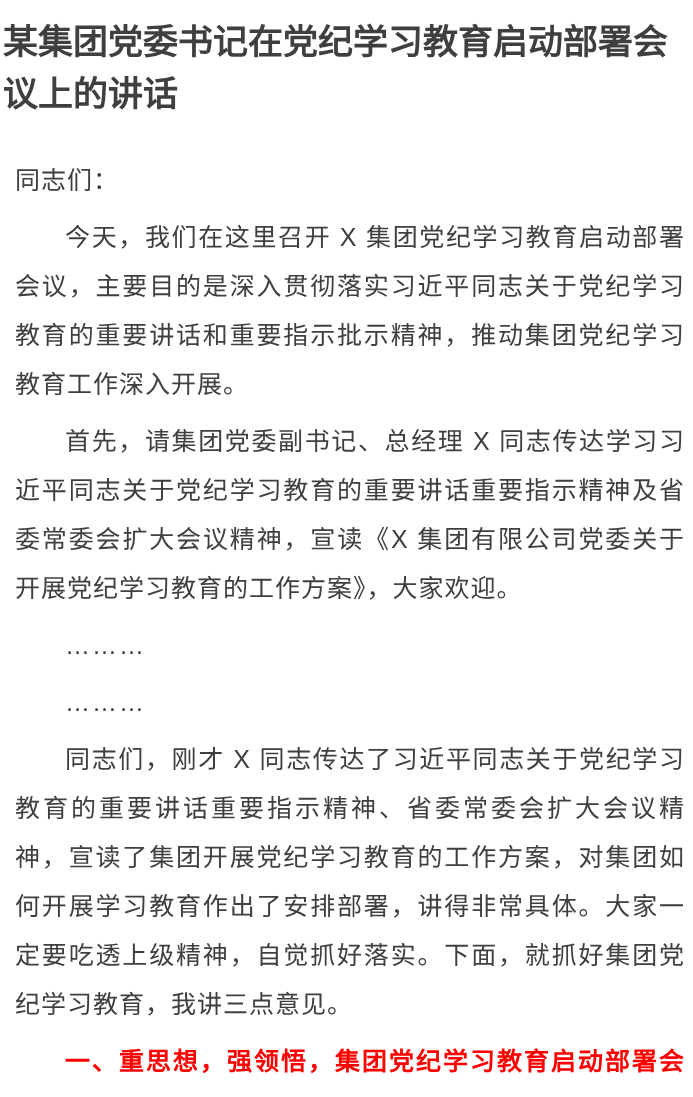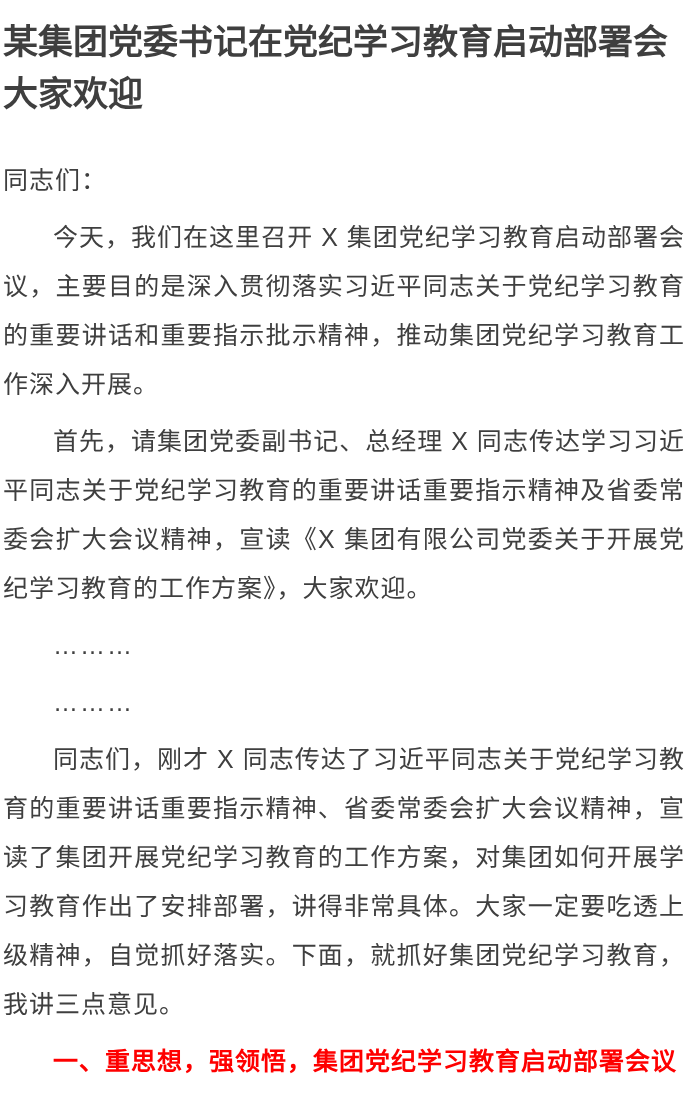--- a/index.html
+++ b/index.html
@@ -23,21 +23,21 @@
     font-size: 35px;
     line-height: 52px;
     font-weight: 700;
     text-align: left;
     color: var(--text_color, #3f3f3f);
   }
   .doc-title .tline {
     display: block;
   }
   .para {
-    margin: 0 0 8px 0;
+    margin: 0 0 8px 12px;
     font-size: 25px;
     line-height: 49px;
     letter-spacing: 1px;
     text-align: justify;
     text-justify: inter-ideograph;
     word-break: break-all;
   }
   .para.indent {
     text-indent: 2em;
   }
@@ -53,21 +53,21 @@
     margin-bottom: 0;
   }
 </style>
 </head>
 <body>
 
 <article class="doc">
 
   <h1 class="doc-title">
     <span class="tline">某集团党委书记在党纪学习教育启动部署会</span>
-    <span class="tline">大家欢迎</span>
+    <span class="tline">议上的讲话</span>
   </h1>
 
   <p class="para salutation">同志们：</p>
 
   <p class="para indent">今天，我们在这里召开 X 集团党纪学习教育启动部署会议，主要目的是深入贯彻落实习近平同志关于党纪学习教育的重要讲话和重要指示批示精神，推动集团党纪学习教育工作深入开展。</p>
 
   <p class="para indent">首先，请集团党委副书记、总经理 X 同志传达学习习近平同志关于党纪学习教育的重要讲话重要指示精神及省委常委会扩大会议精神，宣读《X 集团有限公司党委关于开展党纪学习教育的工作方案》，大家欢迎。</p>
 
   <p class="para indent ellipsis-line">………</p>
 

